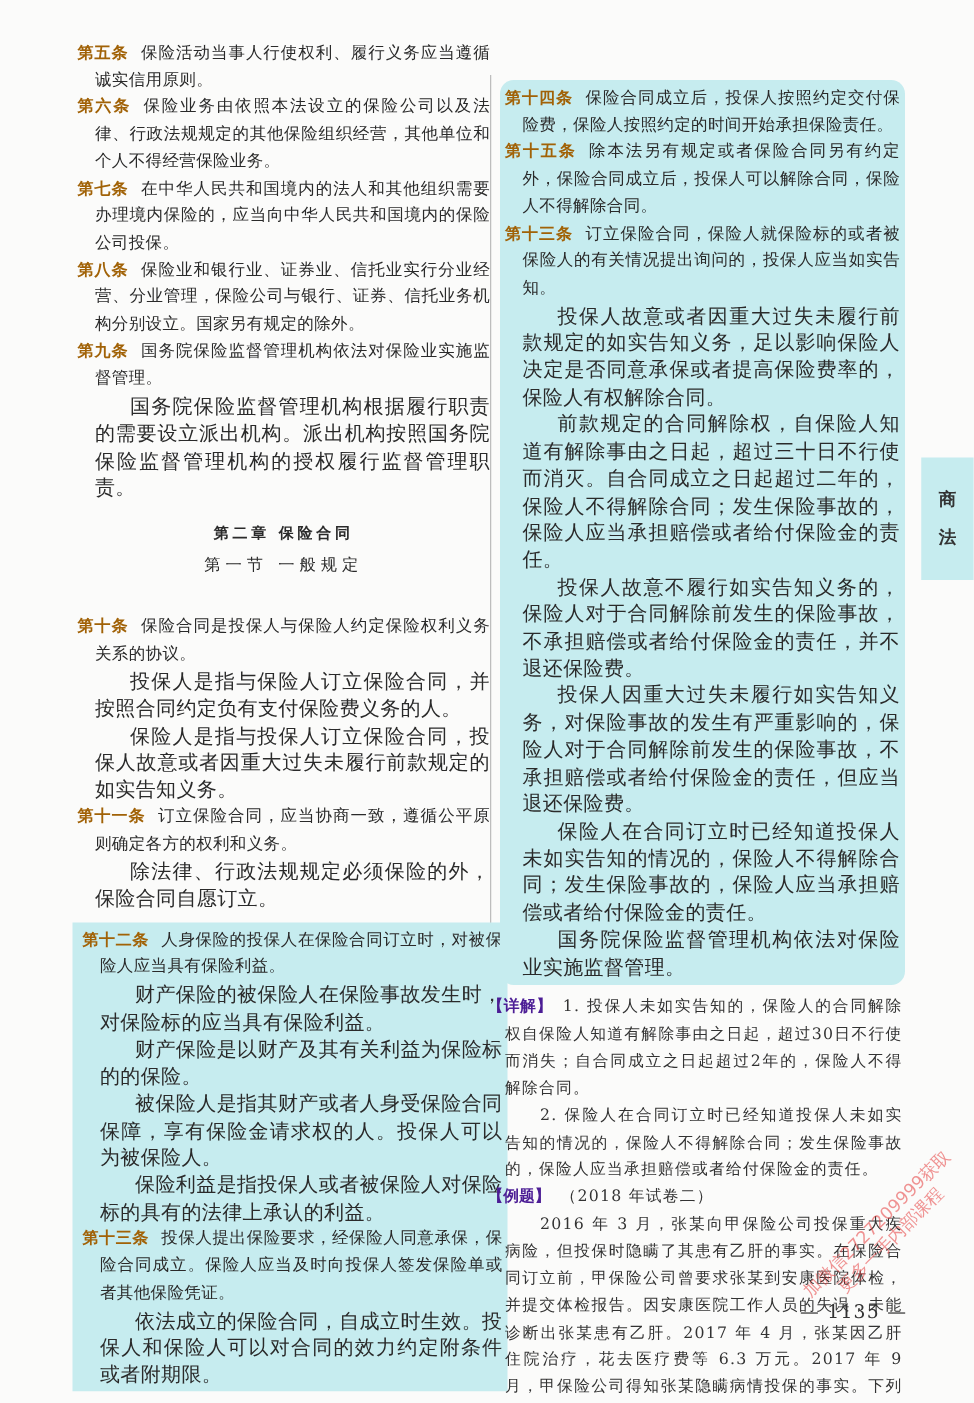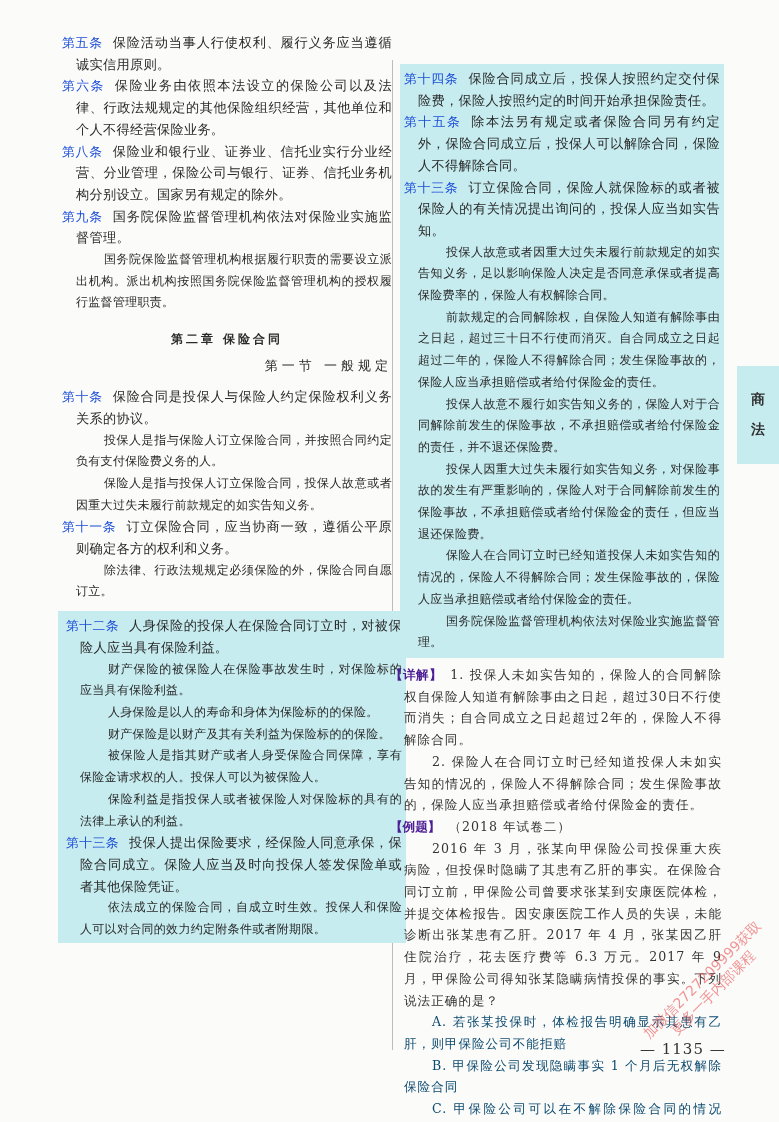--- a/index.html
+++ b/index.html
@@ -14,34 +14,34 @@
   #col-right { left: 404px; width: 318px; top: 64px; }
   .divider {
     position: absolute; left: 392px; top: 60px; width: 1px; height: 990px;
     background: #bdbdbd;
   }
   .art {
     font-size: 13.2px; line-height: 21.7px; margin: 0;
     padding-left: 14px; text-indent: -14px; letter-spacing: 0.3px;
     text-align: justify;
   }
-  .art .num { font-family: "DejaVu Sans", "Liberation Sans", sans-serif; font-weight: normal; font-size: 12.8px; margin-right: 10px; color: #1d4ed8; }
+  .art .num { font-family: "DejaVu Sans", "Liberation Sans", sans-serif; font-weight: bold; font-size: 12.8px; margin-right: 10px; color: #a16207; }
   .para {
-    font-size: 12px; line-height: 21.7px; margin: 0;
+    font-size: 16px; line-height: 21.7px; margin: 0;
     padding-left: 14px; text-indent: 28px; letter-spacing: 0.3px; text-align: justify;
   }
   .shade { background: #c6ecef; }
   #box-left { margin-left: -4px; padding: 4px 4px 2px 8px; margin-top: 8px; width: 336px; }
-  #box-right { margin-left: -4px; padding: 4px 4px 4px 4px; width: 316px; }
+  #box-right { margin-left: -4px; padding: 4px 4px 4px 4px; width: 316px; border-radius: 11px; }
   .chapter {
     text-align: center; font-weight: bold; font-size: 12px; line-height: 22px; margin: 14px 0 6px 0;
     letter-spacing: 3px;
   }
   .section {
-    text-align: right; font-size: 13px; line-height: 20px; margin: 0 0 10px 0; letter-spacing: 4px;
+    text-align: center; font-size: 13px; line-height: 20px; margin: 0 0 28px 0; letter-spacing: 4px;
   }
   .note {
     font-size: 12.6px; line-height: 21.7px; margin: 0; letter-spacing: 1px;
     padding-left: 14px; text-indent: -14px; text-align: justify; color: #333;
   }
   .note .tag { font-family: "DejaVu Sans", "Liberation Sans", sans-serif; font-weight: bold; margin-right: 8px; color: #4c1d95; letter-spacing: 0; }
   .note-para { font-size: 12.6px; line-height: 21.7px; margin: 0; padding-left: 14px; text-indent: 28px; letter-spacing: 1px; color: #333; text-align: justify; }
   .opt { font-size: 12.6px; line-height: 21.7px; margin: 0; text-indent: 28px; letter-spacing: 1px; color: #0c4a6e; text-align: justify; }
   #right-notes { margin-left: -14px; width: 332px; margin-top: 6px; }
   .side-tab {
@@ -60,37 +60,37 @@
   }
 </style>
 </head>
 <body>
 
 <div class="divider"></div>
 
 <div class="col" id="col-left">
   <p class="art"><span class="num">第五条</span><span>保险活动当事人行使权利、履行义务应当遵循诚实信用原则。</span></p>
   <p class="art"><span class="num">第六条</span><span>保险业务由依照本法设立的保险公司以及法律、行政法规规定的其他保险组织经营，其他单位和个人不得经营保险业务。</span></p>
+  <p class="art"><span class="num">第七条</span><span>在中华人民共和国境内的法人和其他组织需要办理境内保险的，应当向中华人民共和国境内的保险公司投保。</span></p>
   <p class="art"><span class="num">第八条</span><span>保险业和银行业、证券业、信托业实行分业经营、分业管理，保险公司与银行、证券、信托业务机构分别设立。国家另有规定的除外。</span></p>
   <p class="art"><span class="num">第九条</span><span>国务院保险监督管理机构依法对保险业实施监督管理。</span></p>
   <p class="para">国务院保险监督管理机构根据履行职责的需要设立派出机构。派出机构按照国务院保险监督管理机构的授权履行监督管理职责。</p>
 
   <div class="chapter">第二章  保险合同</div>
   <div class="section">第一节  一般规定</div>
 
   <p class="art"><span class="num">第十条</span><span>保险合同是投保人与保险人约定保险权利义务关系的协议。</span></p>
   <p class="para">投保人是指与保险人订立保险合同，并按照合同约定负有支付保险费义务的人。</p>
   <p class="para">保险人是指与投保人订立保险合同，投保人故意或者因重大过失未履行前款规定的如实告知义务。</p>
   <p class="art"><span class="num">第十一条</span><span>订立保险合同，应当协商一致，遵循公平原则确定各方的权利和义务。</span></p>
   <p class="para">除法律、行政法规规定必须保险的外，保险合同自愿订立。</p>
 
   <div class="shade" id="box-left">
     <p class="art"><span class="num">第十二条</span><span>人身保险的投保人在保险合同订立时，对被保险人应当具有保险利益。</span></p>
     <p class="para">财产保险的被保险人在保险事故发生时，对保险标的应当具有保险利益。</p>
-    <p class="para">人身保险是以人的寿命和身体为保险标的的保险。</p>
     <p class="para">财产保险是以财产及其有关利益为保险标的的保险。</p>
     <p class="para">被保险人是指其财产或者人身受保险合同保障，享有保险金请求权的人。投保人可以为被保险人。</p>
     <p class="para">保险利益是指投保人或者被保险人对保险标的具有的法律上承认的利益。</p>
     <p class="art"><span class="num">第十三条</span><span>投保人提出保险要求，经保险人同意承保，保险合同成立。保险人应当及时向投保人签发保险单或者其他保险凭证。</span></p>
     <p class="para">依法成立的保险合同，自成立时生效。投保人和保险人可以对合同的效力约定附条件或者附期限。</p>
   </div>
 </div>
 
 <div class="col" id="col-right">
   <div class="shade" id="box-right">

